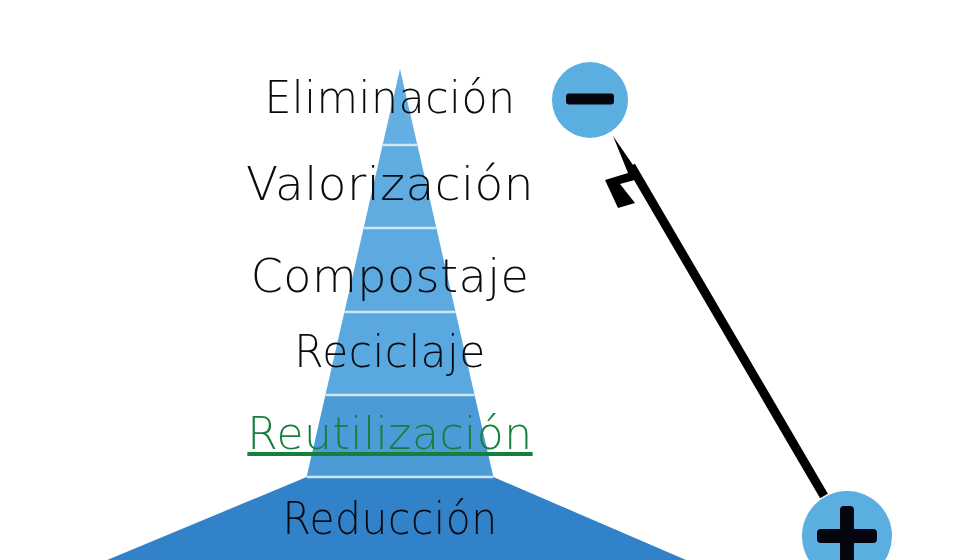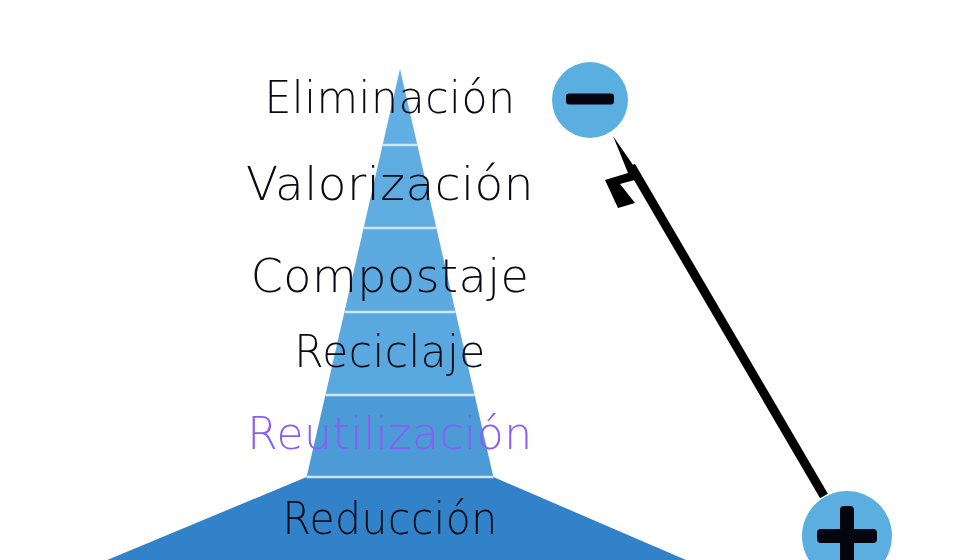--- a/index.html
+++ b/index.html
@@ -87,16 +87,16 @@
       <circle cx="847" cy="504" r="45" fill="#5BAEE0"></circle>
       <rect x="817" y="497" width="60" height="14" rx="4" fill="#050510"></rect>
       <rect x="840" y="474" width="14" height="60" rx="4" fill="#050510"></rect>
     </g>
   </svg>
 
   <div class="tier-label t0" style="color: rgb(10, 10, 18);">Eliminación</div>
   <div class="tier-label t1" style="color: rgb(10, 10, 18);">Valorización</div>
   <div class="tier-label t2" style="color: rgb(10, 10, 18);">Compostaje</div>
   <div class="tier-label t3" style="color: rgb(10, 10, 18);">Reciclaje</div>
-  <div class="tier-label t4" style="color: #8b5cf6;">Reutilización</div>
+  <div class="tier-label t4" style="color: #15803d; text-decoration: underline;">Reutilización</div>
   <div class="tier-label t5" style="color: rgb(10, 10, 18);">Reducción</div>
 
 </div>
 
 </body></html>

